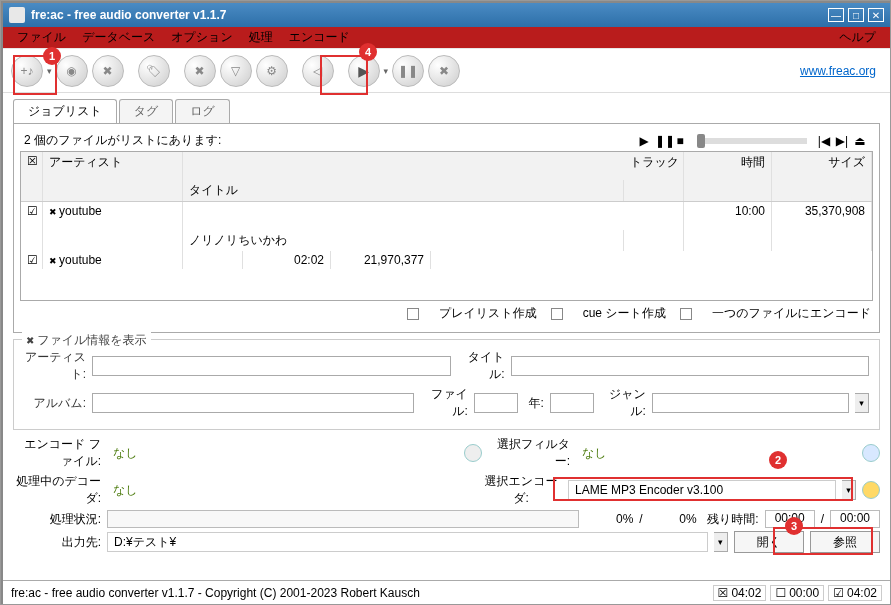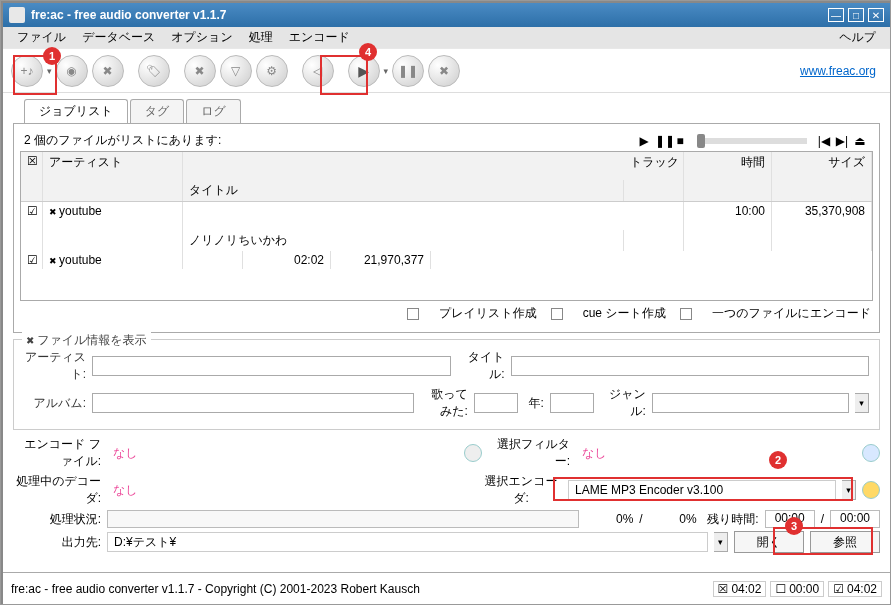--- a/index.html
+++ b/index.html
@@ -2,31 +2,31 @@
 <html><head>
 <meta charset="utf-8">
 <style>
 * { box-sizing: border-box; margin: 0; padding: 0; font-family: "Meiryo UI", "MS PGothic", sans-serif; font-size: 12px; }
 body { background: #fff; width: 891px; height: 605px; position: relative; border: 1px solid #999; }
 .titlebar { background: linear-gradient(#4a8bc4, #2d6fa8); height: 24px; display: flex; align-items: center; padding: 0 6px; color: #fff; }
 .titlebar .app-icon { width: 16px; height: 16px; background: #e8e8e8; border-radius: 2px; margin-right: 6px; display:inline-block; }
 .titlebar .title { flex: 1; font-weight: bold; }
 .winbtns { display: flex; gap: 4px; }
 .winbtns span { width: 16px; height: 14px; border: 1px solid #fff; display:flex; align-items:center; justify-content:center; font-size:10px; cursor:pointer;}
-.menubar { height: 22px; display: flex; align-items: center; padding: 0 6px; background:#e5e5e5; border-bottom:1px solid #e8e8e8;}
+.menubar { height: 22px; display: flex; align-items: center; padding: 0 6px; background:#b91c1c; border-bottom:1px solid #e8e8e8;}
 .menubar .mitem { padding: 2px 8px; cursor:pointer;}
 .menubar .spacer { flex:1; }
 .toolbar { height: 44px; display:flex; align-items:center; padding: 4px 8px; border-bottom:1px solid #ddd; gap:4px;}
 .tbtn { width:32px; height:32px; border-radius:16px; background: radial-gradient(circle at 30% 30%, #fff, #ccc); border:1px solid #bbb; display:flex; align-items:center; justify-content:center; color:#888; cursor:pointer;}
 .sep { width:6px; }
 .toolbar .flex { flex:1; }
 .toolbar .link { color:#0066cc; text-decoration:underline; margin-right:6px; cursor:pointer;}
 .callout { position:absolute; border:2px solid #e03030; pointer-events:none; }
 .badge { position:absolute; width:18px; height:18px; border-radius:9px; background:#e03030; color:#fff; font-size:11px; font-weight:bold; display:flex; align-items:center; justify-content:center; pointer-events:none;}
-.tabs { display:flex; padding: 6px 10px 0 10px; gap:2px;margin-left:11px;}
+.tabs { display:flex; padding: 6px 10px 0 10px; gap:2px;}
 .tab { border:1px solid #aaa; border-bottom:none; padding:3px 14px; background:#fff; cursor:pointer; border-radius:3px 3px 0 0;}
 .tab.inactive { background:#f4f4f4; color:#666;}
 .tabbody { border:1px solid #aaa; margin:0 10px 6px 10px; padding:6px;}
 .listhdr { display:flex; align-items:center; padding:2px 4px; }
 .listhdr .flex{flex:1;}
 .pctrl { width:14px; text-align:center; cursor:pointer; margin:0 2px;}
 .slider { flex:0 0 110px; height:6px; background:#ddd; margin:0 8px; position:relative;}
 .slider::after{content:"";position:absolute;left:0;top:-4px;width:8px;height:14px;background:#888;border-radius:2px;}
 .gridwrap { border:1px solid #aaa; height:150px; overflow:hidden; background:#fff;}
 .ghead { display:flex; background:#f2f2f2; border-bottom:1px solid #ccc; }
@@ -41,28 +41,28 @@
 .fileinfo .legend { position:absolute; top:-8px; left:8px; background:#fff; padding:0 4px; color:#444; cursor:pointer;}
 .fileinfo .legend::before{content:"✖ "; font-size:10px;}
 .frow { display:flex; align-items:center; gap:6px; margin:3px 2px;}
 .lbl { width:62px; text-align:right; color:#333;}
 .lbl2 { width:48px; text-align:right;}
 .tbox { border:1px solid #aaa; height:20px; background:#fff; padding:1px 4px;}
 .bottom { margin:0 10px; }
 .brow { display:flex; align-items:center; gap:6px; margin:3px 0;}
 .brow .lblw{ width:88px; text-align:right;}
 .brow .val { flex:1; border:1px solid #ccc; height:20px; padding:1px 6px; background:#fff; display:flex; align-items:center;}
-.brow .valro { flex:1; height:20px; padding:1px 6px; display:flex; align-items:center; color:#ec4899;}
+.brow .valro { flex:1; height:20px; padding:1px 6px; display:flex; align-items:center; color:#4d7c0f;}
 .iconbtn { width:18px; height:18px; border-radius:9px; background:#d8e8ff; border:1px solid #9cc; cursor:pointer;}
 .progress { flex:1; border:1px solid #bbb; height:18px; background:#f8f8f8;}
 .pct { width:48px; text-align:right;}
 .timebox{ width:50px; border:1px solid #bbb; height:18px; text-align:center; background:#fff;}
 .btn{ border:1px solid #999; background:#f6f6f6; height:22px; padding:0 22px; cursor:pointer; display:flex; align-items:center;}
 .dd { width:14px; border:1px solid #aaa; border-left:none; height:20px; background:#eee; text-align:center; font-size:9px; line-height:18px; cursor:pointer;}
-.status { position:absolute; bottom:0; left:0; right:0; height:32px; border:1px solid #aaa; border-left:none; border-right:none; border-bottom:none; display:flex; align-items:center; padding:0 8px; background:#fff;}
+.status { position:absolute; bottom:0; left:0; right:0; height:24px; border:1px solid #aaa; border-left:none; border-right:none; border-bottom:none; display:flex; align-items:center; padding:0 8px; background:#fff;}
 .status .flex{flex:1;}
 .status .sbox{ border:1px solid #ccc; padding:0 4px; margin-left:4px; display:flex; align-items:center; gap:3px;}
 .outer{border:2px solid #888; width:891px; height:605px; position:relative;}
 </style>
 </head>
 <body>
 
 <div class="outer">
 
 <div class="titlebar">
@@ -172,21 +172,21 @@
   <span class="legend">ファイル情報を表示</span>
   <div class="frow">
     <span class="lbl">アーティスト:</span>
     <div class="tbox" style="flex:1"></div>
     <span class="lbl2">タイトル:</span>
     <div class="tbox" style="flex:1"></div>
   </div>
   <div class="frow">
     <span class="lbl">アルバム:</span>
     <div class="tbox" style="flex:1"></div>
-    <span class="lbl2">歌ってみた:</span>
+    <span class="lbl2">ファイル:</span>
     <div class="tbox" style="width:44px"></div>
     <span style="width:20px;text-align:right">年:</span>
     <div class="tbox" style="width:44px"></div>
     <span style="width:46px;text-align:right">ジャンル:</span>
     <div class="tbox" style="flex:0.6"></div>
     <div class="dd">▾</div>
   </div>
 </div>
 
 <div class="bottom">

